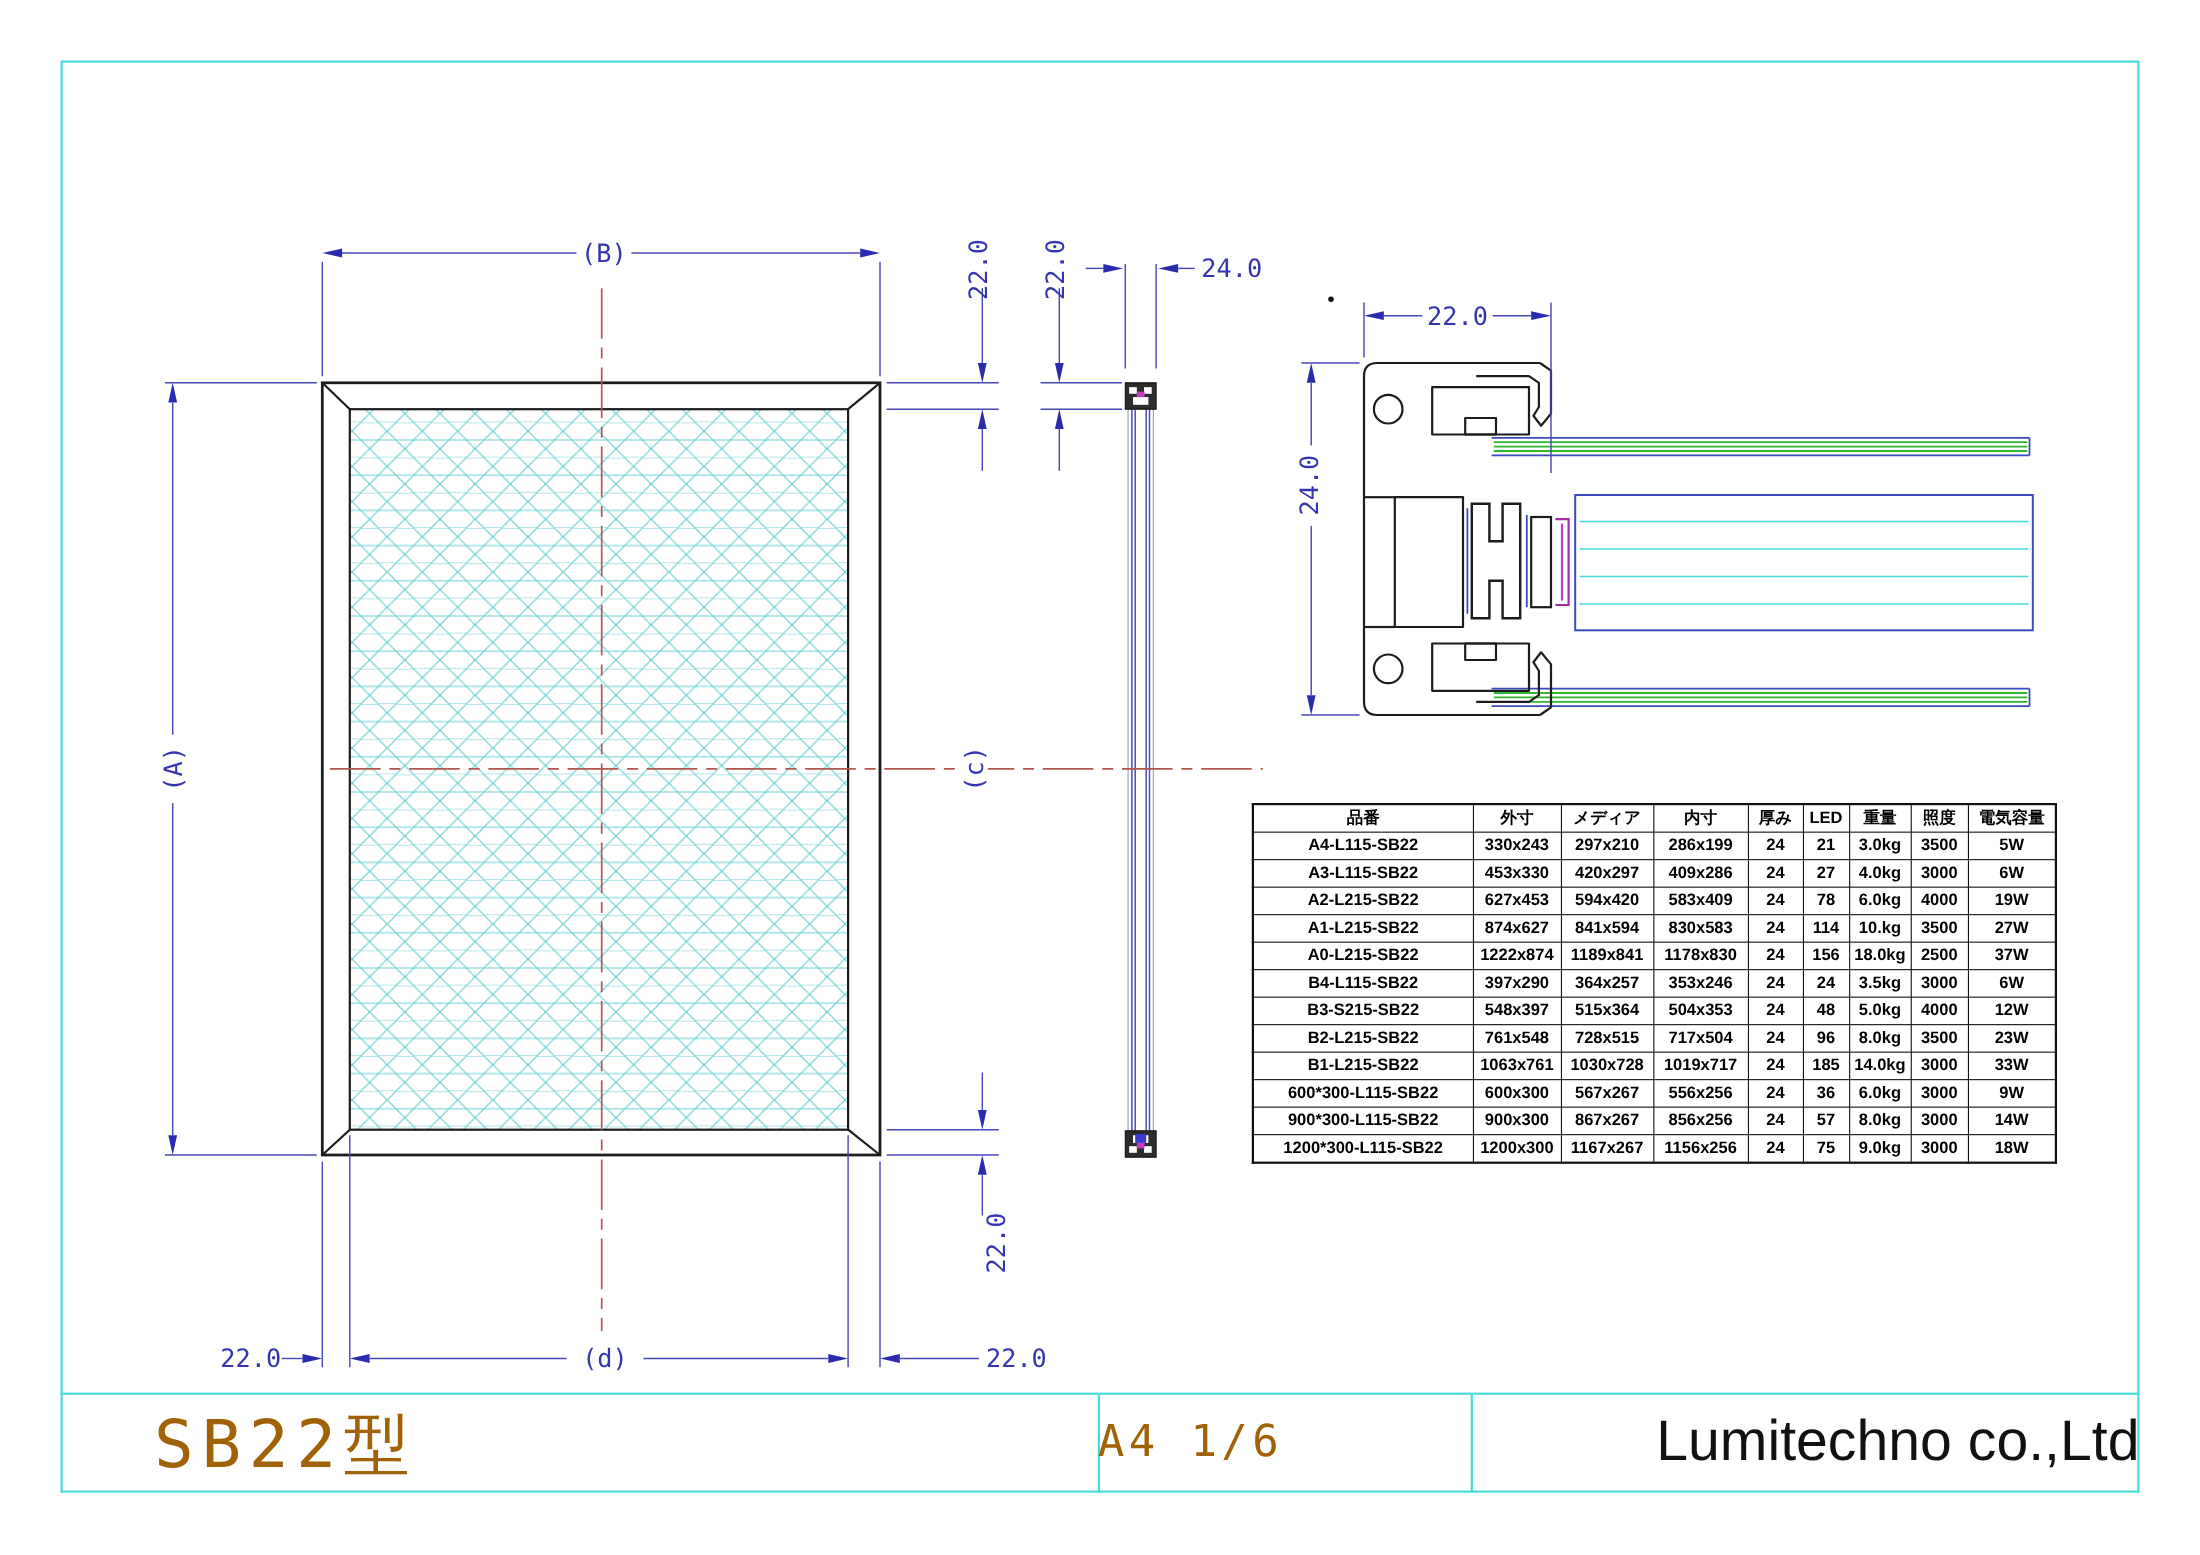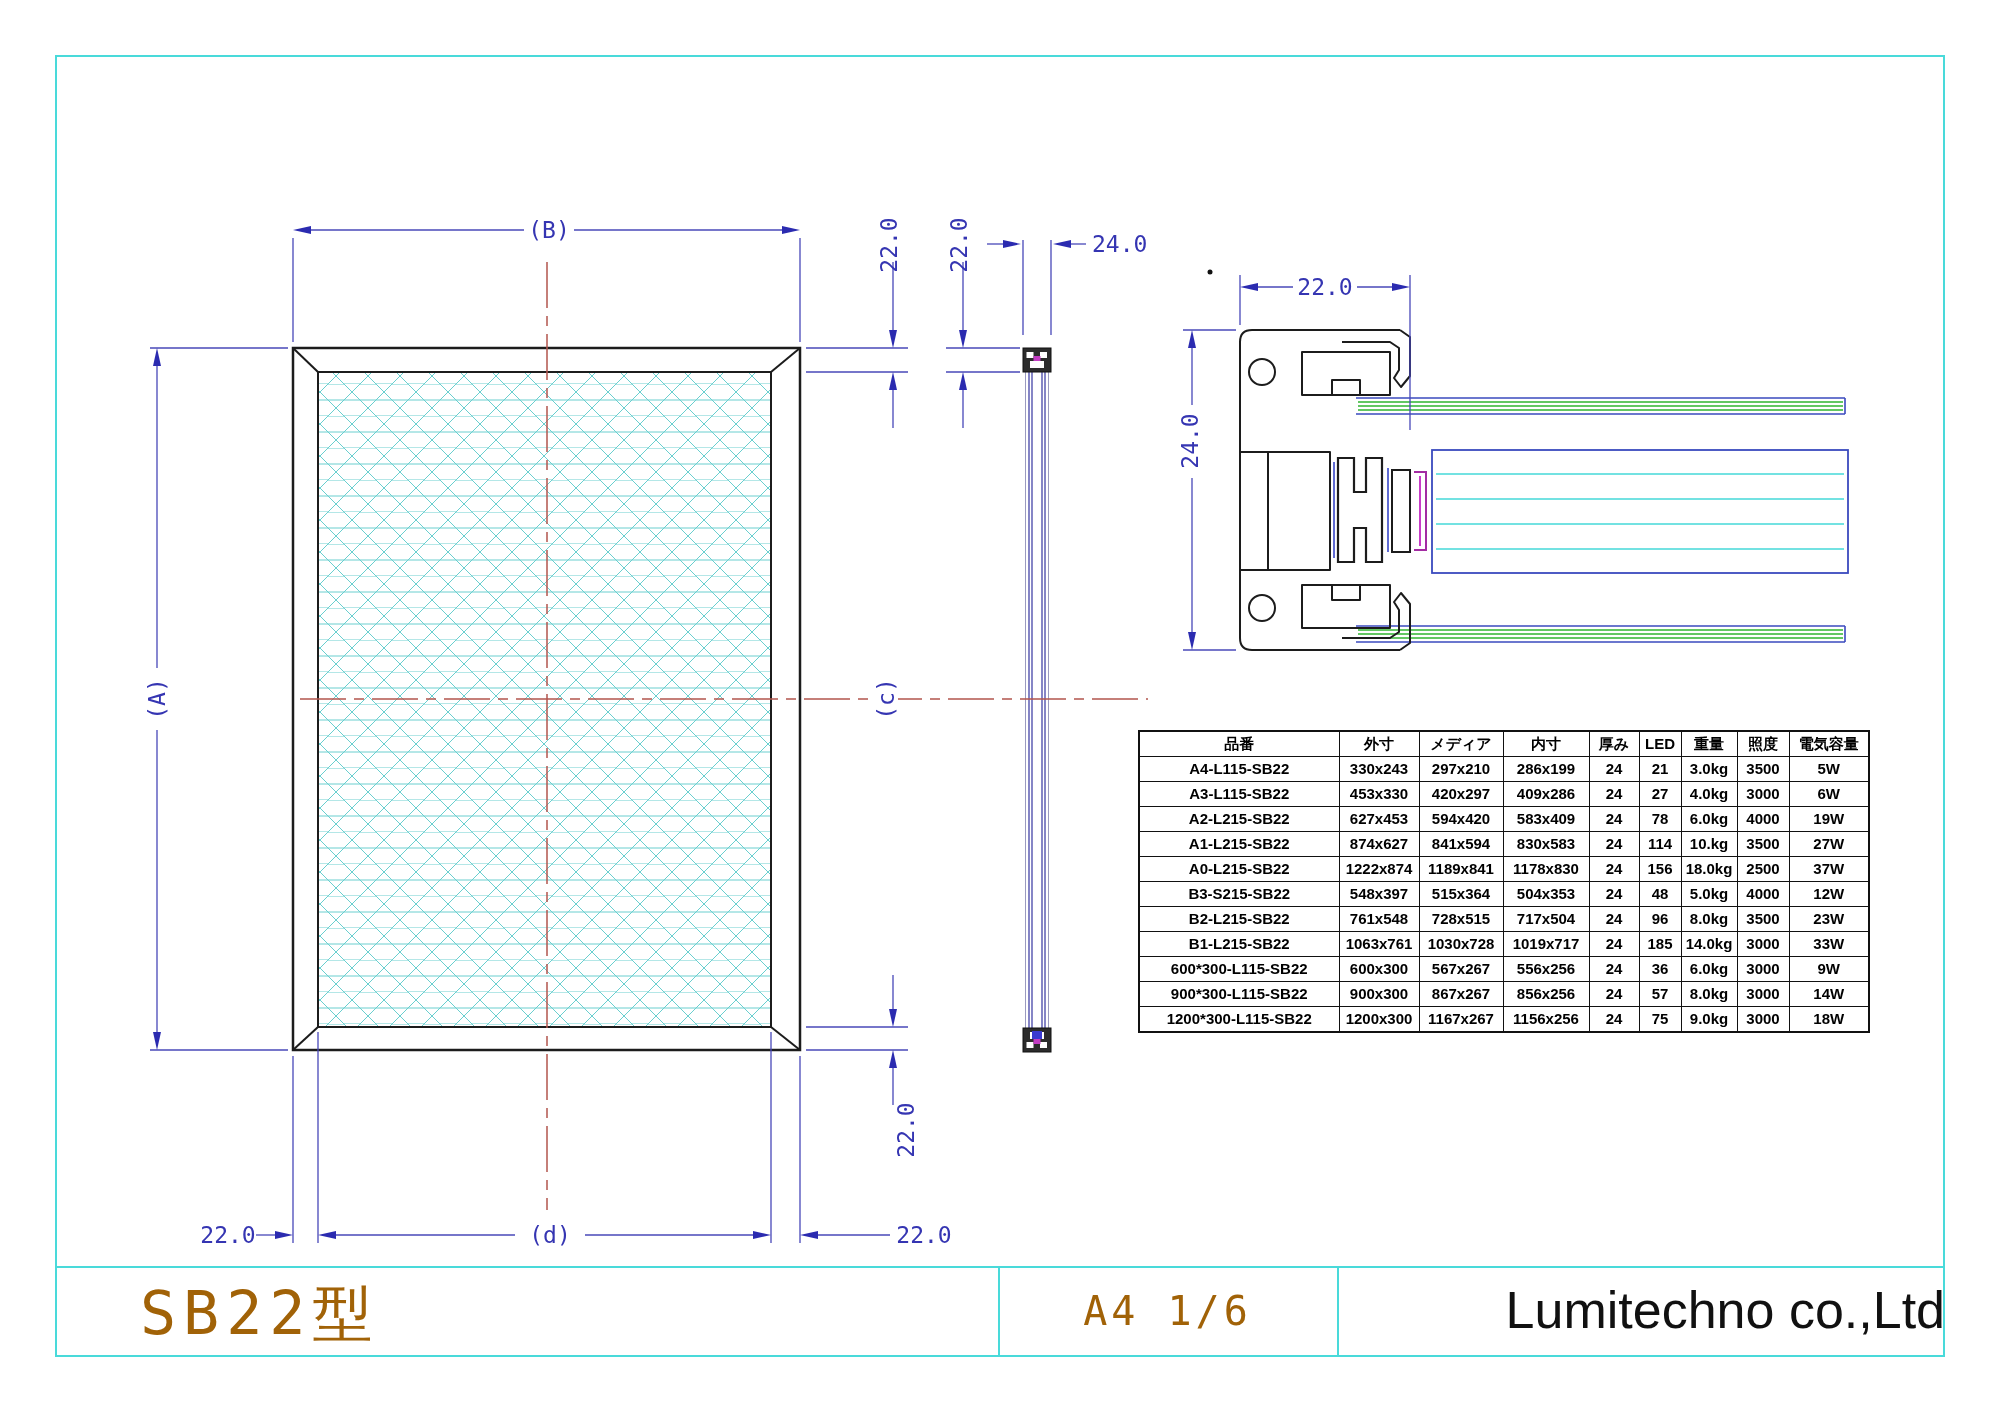--- a/index.html
+++ b/index.html
@@ -8,21 +8,21 @@
   .abs{position:absolute;}
   
   .sheet-border{left:55px;top:55px;width:1886px;height:1298px;
       border:2px solid #49dada;}
   .tb-divider{left:55px;top:1266px;width:1890px;height:0;border-top:2px solid #49dada;}
   .tb-vert{top:1268px;width:0;height:89px;border-left:2px solid #49dada;}
   
   .cadtxt{color:#a16207;font-family:"DejaVu Sans Mono",monospace;font-weight:400;
       white-space:nowrap;}
   .title-model{left:140px;top:1274px;font-size:60px;letter-spacing:7px;}
-  .title-sheet{left:998px;top:1288px;width:339px;text-align:center;font-size:40px;letter-spacing:4px;}
+  .title-sheet{left:998px;top:1288px;width:339px;text-align:left;font-size:40px;letter-spacing:4px;}
   .title-company{left:1337px;top:1280px;width:608px;text-align:right;
       font-size:52px;color:#111;font-family:"Liberation Sans",sans-serif;}
   
   .spec-wrap{left:1138px;top:730px;width:617px;}
   table.spec{border-collapse:collapse;table-layout:fixed;width:730px;
       font:bold 15px "Liberation Sans",sans-serif;color:#000;background:#fff;}
   table.spec th,table.spec td{border:1.6px solid #111;text-align:center;
       padding:0;height:24px;line-height:1.05;white-space:nowrap;overflow:hidden;}
   table.spec{border:2.5px solid #111;}
   svg text{user-select:none;}
@@ -319,20 +319,31 @@
           <td>1222x874</td>
           <td>1189x841</td>
           <td>1178x830</td>
           <td>24</td>
           <td>156</td>
           <td>18.0kg</td>
           <td>2500</td>
           <td>37W</td>
         </tr>
         <tr>
+          <td>B4-L115-SB22</td>
+          <td>397x290</td>
+          <td>364x257</td>
+          <td>353x246</td>
+          <td>24</td>
+          <td>24</td>
+          <td>3.5kg</td>
+          <td>3000</td>
+          <td>6W</td>
+        </tr>
+        <tr>
           <td>B3-S215-SB22</td>
           <td>548x397</td>
           <td>515x364</td>
           <td>504x353</td>
           <td>24</td>
           <td>48</td>
           <td>5.0kg</td>
           <td>4000</td>
           <td>12W</td>
         </tr>

